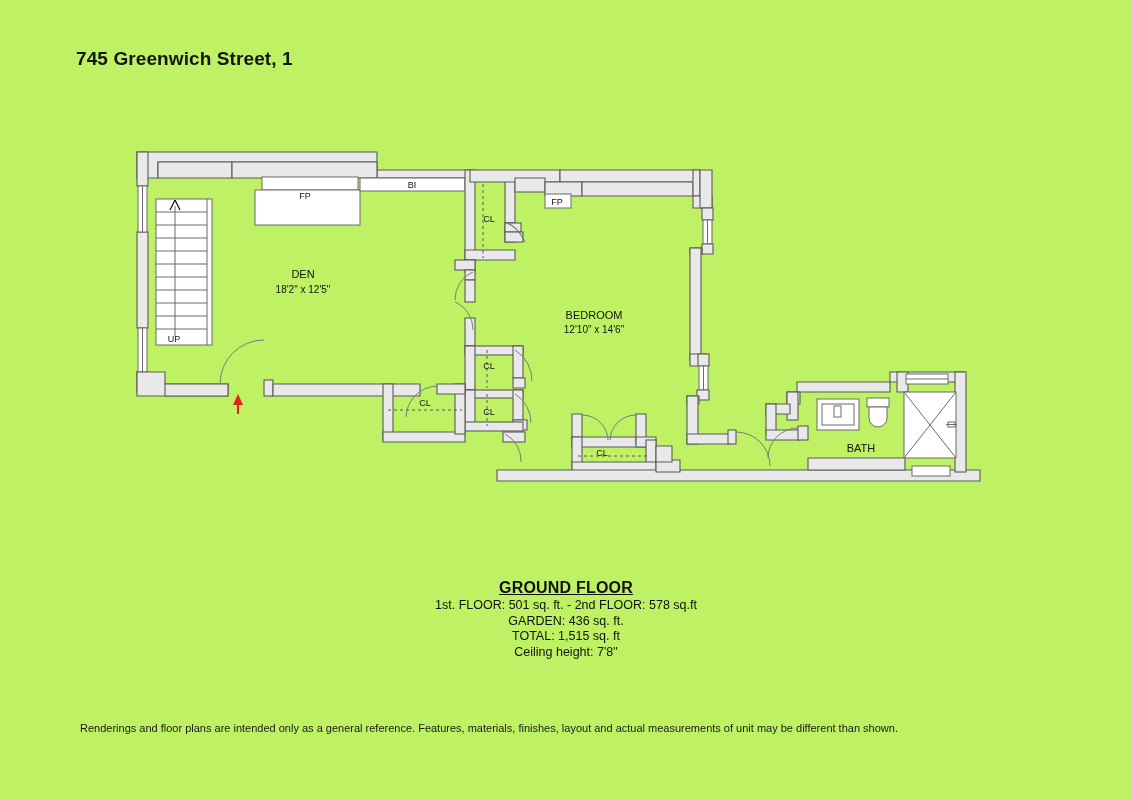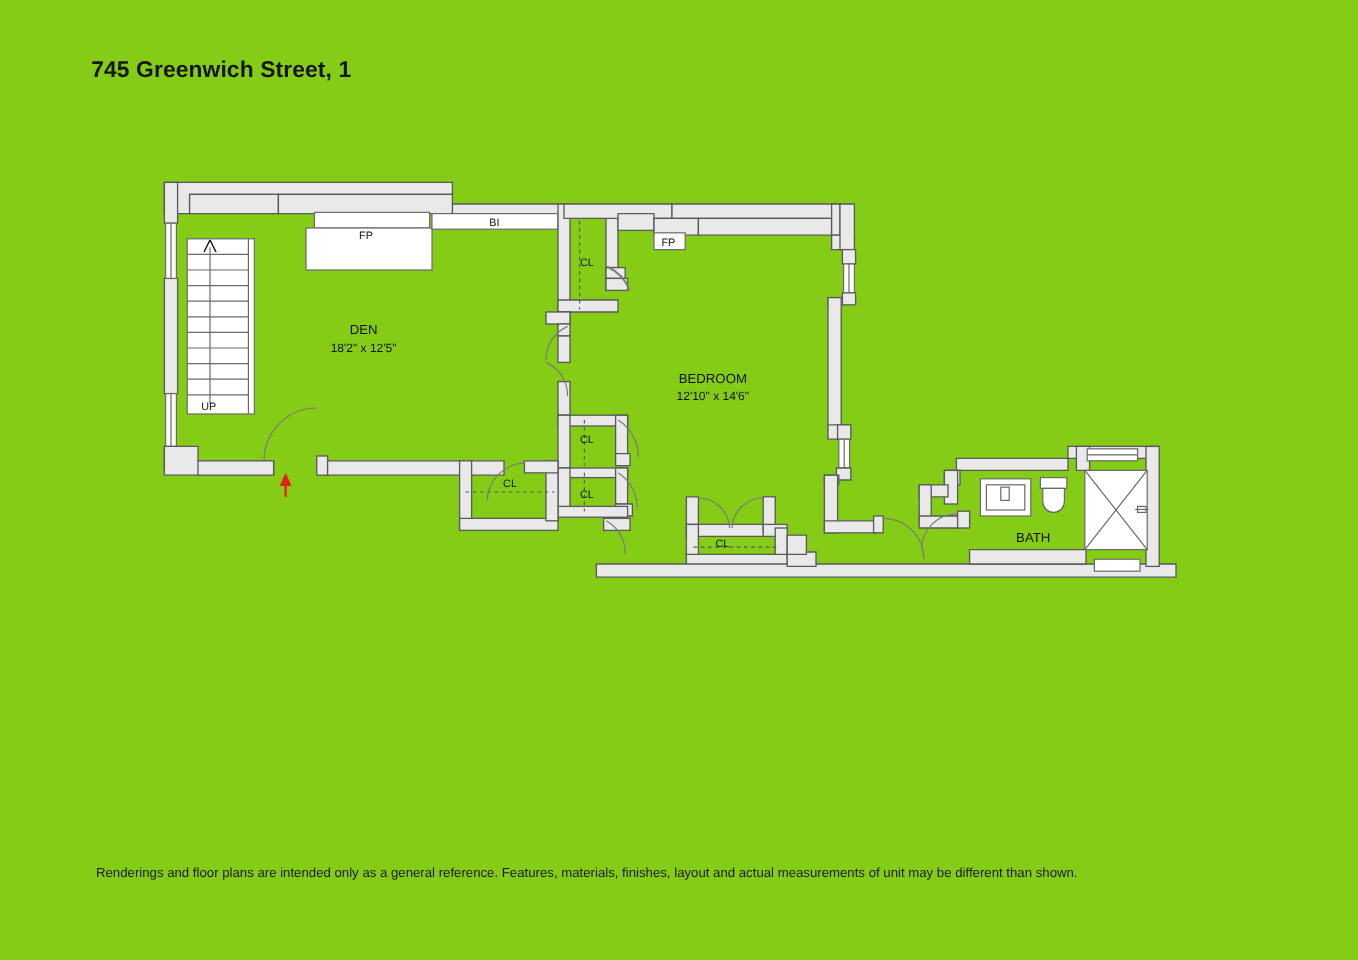--- a/index.html
+++ b/index.html
@@ -10,21 +10,21 @@
   body {
     width: 1132px;
     height: 800px;
     position: relative;
     font-family: "Liberation Sans", sans-serif;
     overflow: hidden;
   }
   #page {
     position: absolute;
     inset: 0;
-    background: #84cc16;
+    background: #bef264;
   }
   #title {
     position: absolute;
     left: 76px;
     top: 48px;
     font-size: 19px;
     font-weight: bold;
     color: #151515;
     letter-spacing: 0.1px;
     white-space: nowrap;
@@ -342,16 +342,23 @@
       </g>
 
       <g>
         <line x1="238" y1="414" x2="238" y2="398" stroke="#e32119" stroke-width="2"></line>
         <path d="M238,394 L233,405 L243,405 Z" fill="#e32119"></path>
       </g>
 
     </svg>
   </div>
 
+  <div id="caption">
+    <div class="cap-title">GROUND FLOOR</div>
+    <div class="cap-line">1st. FLOOR: 501 sq. ft. -  2nd FLOOR: 578 sq.ft</div>
+    <div class="cap-line">GARDEN: 436 sq. ft.</div>
+    <div class="cap-line">TOTAL: 1,515 sq. ft</div>
+    <div class="cap-line">Ceiling height: 7'8"</div>
+  </div>
 
   <div id="disclaimer">Renderings and floor plans are intended only as a general reference. Features, materials, finishes, layout and actual measurements of unit may be different than shown.</div>
 
 </div>
 
 </body></html>

